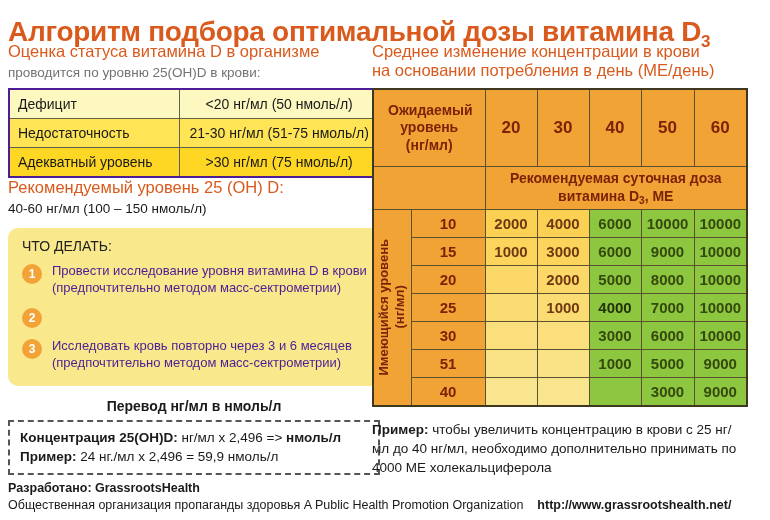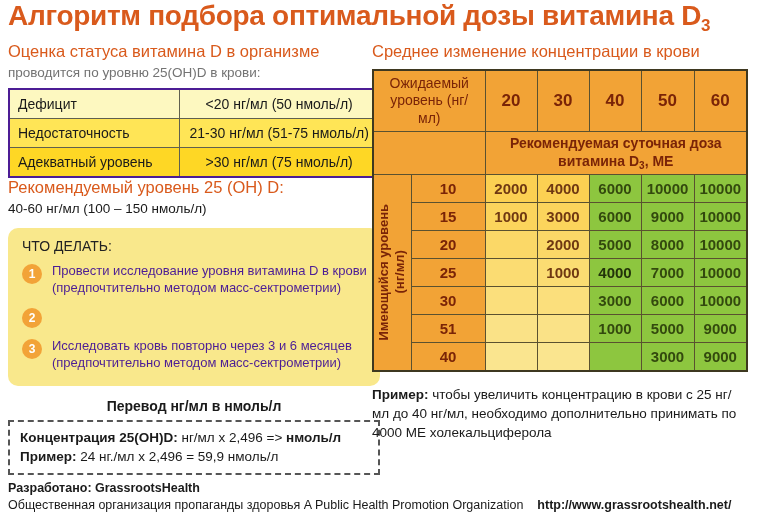--- a/index.html
+++ b/index.html
@@ -1,20 +1,20 @@
 <!DOCTYPE html>
 <html><head>
 <meta charset="utf-8">
 <style>
   html,body{margin:0;padding:0;background:#fff;}
   .page{position:relative;width:770px;height:520px;background:#fff;overflow:hidden;
         font-family:"Liberation Sans",sans-serif;color:#1a1a1a;}
 
   
-  .title{position:absolute;left:8px;top:0px;font-size:28px;font-weight:bold;
+  .title{position:absolute;left:8px;top:16px;font-size:28px;font-weight:bold;
          color:#d95a1c;letter-spacing:-0.3px;white-space:nowrap;}
   .title .subscript{font-size:17px;vertical-align:-6px;font-weight:bold;}
 
   
   .left-col{position:absolute;left:8px;top:42px;width:372px;}
   .right-col{position:absolute;left:372px;top:42px;width:374px;}
 
   h2.sec{margin:0;font-size:16.5px;font-weight:normal;color:#d95a1c;line-height:1.15;}
   .small-note{font-size:13.5px;color:#737373;margin:4px 0 8px 0;}
 
@@ -43,21 +43,21 @@
   
   .conv-title{margin-top:12px;text-align:center;font-weight:bold;font-size:14px;}
   .conv-box{margin-top:6px;border:2px dashed #555;padding:6px 10px;font-size:13.5px;line-height:1.45;}
   .conv-box b{font-weight:bold;}
 
   
   table.dose{border-collapse:collapse;table-layout:fixed;width:100%;margin-top:8px;
              border:2px solid #3e3820;}
   table.dose th,table.dose td{border:1px solid #5a5130;padding:0;text-align:center;}
   table.dose .orange{background:#f2a336;color:#7a2407;}
-  table.dose .corner{font-size:14px;font-weight:normal;line-height:1.25;padding:0 14px;height:60px;}
+  table.dose .corner{font-size:14px;font-weight:bold;line-height:1.25;padding:8px 14px;height:60px;}
   table.dose th.colh{font-size:17px;font-weight:bold;height:60px;}
   table.dose .dose-head{font-size:14px;font-weight:bold;height:42px;line-height:1.3;padding:0 20px;}
   .subscript2{font-size:10px;vertical-align:-3px;}
   table.dose td{height:27px;font-size:15px;font-weight:bold;}
   td.rowhead{color:#7a2407;font-size:15px;}
   td.green{background:#8dc63f;color:#33490e;}
   td.hl{color:#22330a;}
   
   tr.r0 td.yellow{background:#fcd052;} tr.r1 td.yellow{background:#fcd45c;}
   tr.r2 td.yellow{background:#fbd867;} tr.r3 td.yellow{background:#fbdc72;}
@@ -132,21 +132,21 @@
     <div class="conv-title">Перевод нг/мл в нмоль/л</div>
     <div class="conv-box">
       <div><b>Концентрация 25(OH)D:</b><span> нг/мл х 2,496 =&gt; </span><b>нмоль/л</b></div>
       <div><b>Пример:</b><span> 24 нг./мл х 2,496 = 59,9 нмоль/л</span></div>
     </div>
   </div>
 
   <div class="right-col">
 
     <h2 class="sec"><span>Среднее изменение концентрации в крови</span><br>
-      </h2>
+      <span>на основании потребления в день (МЕ/день)</span></h2>
 
     <table class="dose">
       <colgroup>
         <col style="width:38px">
           <col style="width:74px">
         <col style="width:52px">
           <col style="width:52px">
           <col style="width:52px">
         <col style="width:53px">
           <col style="width:53px">

